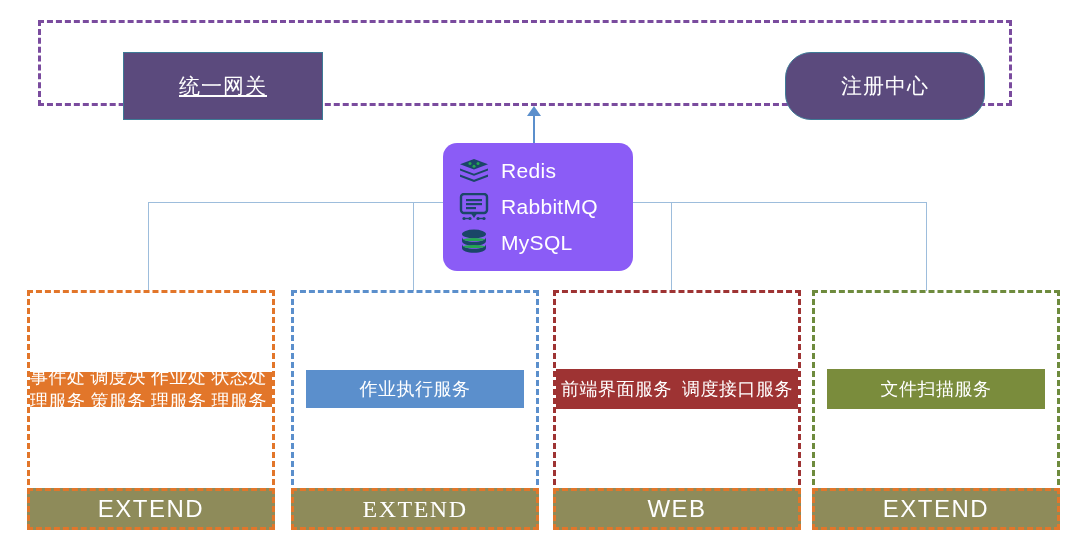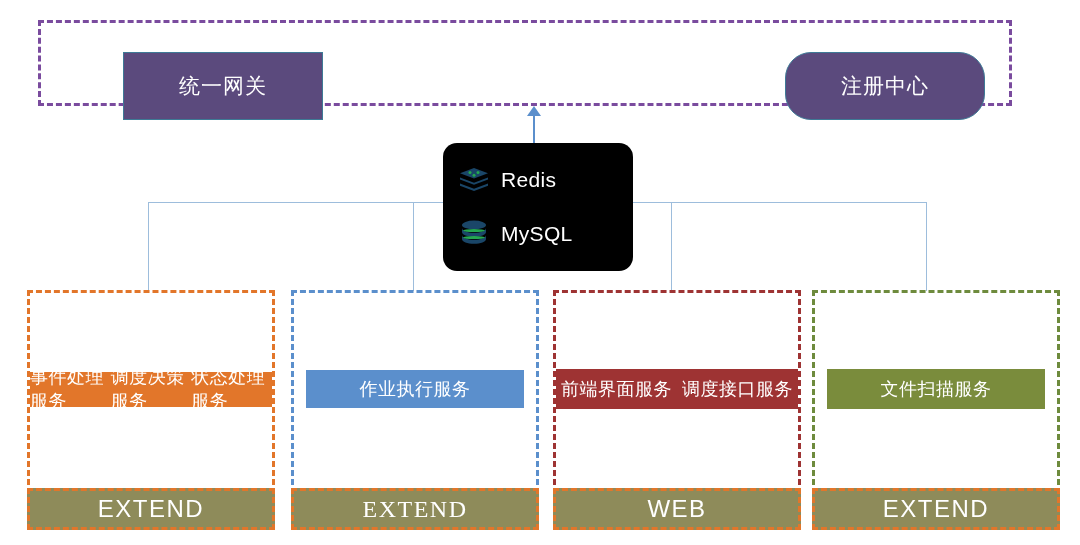--- a/index.html
+++ b/index.html
@@ -36,21 +36,21 @@
     background: #5B4A7D;
     border: 1px solid #3E7A96;
     box-sizing: border-box;
     color: #FFFFFF;
     font-size: 21px;
     letter-spacing: 1px;
     display: flex;
     align-items: center;
     justify-content: center;
   }
-  #platform-box-0 { left: 82px; }
+  #platform-box-0 { left: 82px; text-decoration: underline; }
   #platform-box-1 { left: 313px; }
   #platform-box-2 { left: 543px; }
   #platform-box-3 { left: 744px; border-radius: 26px; }
 
   
   .connector {
     position: absolute;
     background: #9DBDDC;
   }
   .conn-h { height: 1px; }
@@ -75,21 +75,21 @@
     border-bottom: 10px solid #5B8FCC;
   }
 
   
   #middleware-box {
     position: absolute;
     left: 443px;
     top: 143px;
     width: 190px;
     height: 128px;
-    background: #000000;
+    background: #8b5cf6;
     border-radius: 14px;
     box-sizing: border-box;
     padding: 10px 10px 10px 14px;
     display: flex;
     flex-direction: column;
     justify-content: space-around;
   }
   .mw-row {
     display: flex;
     align-items: center;
@@ -214,20 +214,38 @@
           <g fill="#25A850">
             <circle cx="11" cy="5.4" r="1.5"></circle>
             <circle cx="19" cy="5.4" r="1.5"></circle>
             <circle cx="15" cy="8.2" r="1.5"></circle>
           </g>
         </svg>
       </span>
       <span class="mw-label">Redis</span>
     </div>
 
+    <div class="mw-row">
+      <span class="mw-icon">
+        <svg width="30" height="28" viewBox="0 0 30 28" aria-hidden="true">
+          <rect x="2" y="1" width="26" height="19" rx="3" fill="none" stroke="#1A4668" stroke-width="2.4"></rect>
+          <path d="M11 19 L15 25 L19 19 Z" fill="#1A4668"></path>
+          <rect x="7" y="6" width="16" height="2.2" fill="#1A4668"></rect>
+          <rect x="7" y="10" width="16" height="2.2" fill="#1A4668"></rect>
+          <rect x="7" y="14" width="10" height="2.2" fill="#1A4668"></rect>
+          <circle cx="5" cy="25.5" r="1.6" fill="#1A4668"></circle>
+          <circle cx="11" cy="25.5" r="1.6" fill="#1A4668"></circle>
+          <circle cx="19" cy="25.5" r="1.6" fill="#1A4668"></circle>
+          <circle cx="25" cy="25.5" r="1.6" fill="#1A4668"></circle>
+          <rect x="6" y="24.8" width="5" height="1.4" fill="#1A4668"></rect>
+          <rect x="19" y="24.8" width="5" height="1.4" fill="#1A4668"></rect>
+        </svg>
+      </span>
+      <span class="mw-label">RabbitMQ</span>
+    </div>
 
     <div class="mw-row">
       <span class="mw-icon">
         <svg width="28" height="28" viewBox="0 0 28 28" aria-hidden="true">
           <g fill="#1A4668">
             <ellipse cx="14" cy="5" rx="12" ry="4.4"></ellipse>
             <path d="M2 8 C2 11 7.4 12.8 14 12.8 C20.6 12.8 26 11 26 8 L26 12 C26 15 20.6 16.8 14 16.8 C7.4 16.8 2 15 2 12 Z"></path>
             <path d="M2 15 C2 18 7.4 19.8 14 19.8 C20.6 19.8 26 18 26 15 L26 19 C26 22 20.6 23.8 14 23.8 C7.4 23.8 2 22 2 19 Z"></path>
           </g>
           <g fill="#25A850">
@@ -242,20 +260,23 @@
 
   <div class="group" id="group-server">
     <div class="group-body">
       <div class="service-box sv-orange">
         <span>事件处理服务</span>
       </div>
       <div class="service-box sv-orange">
         <span>调度决策服务</span>
       </div>
       <div class="service-box sv-orange">
+        <span>作业处理服务</span>
+      </div>
+      <div class="service-box sv-orange">
         <span>状态处理服务</span>
       </div>
     </div>
     <div class="group-label">
       <span>EXTEND</span>
     </div>
   </div>
 
   <div class="group" id="group-agent">
     <div class="group-body">

